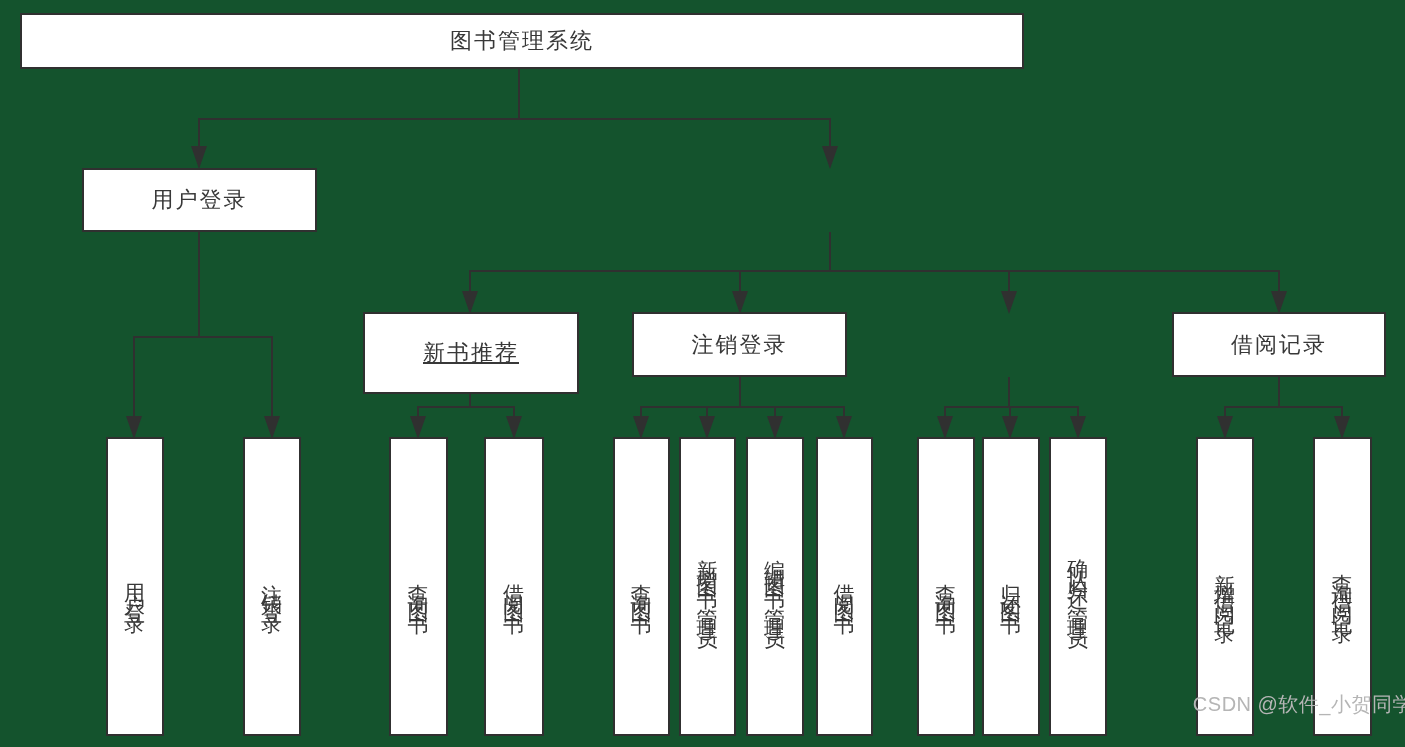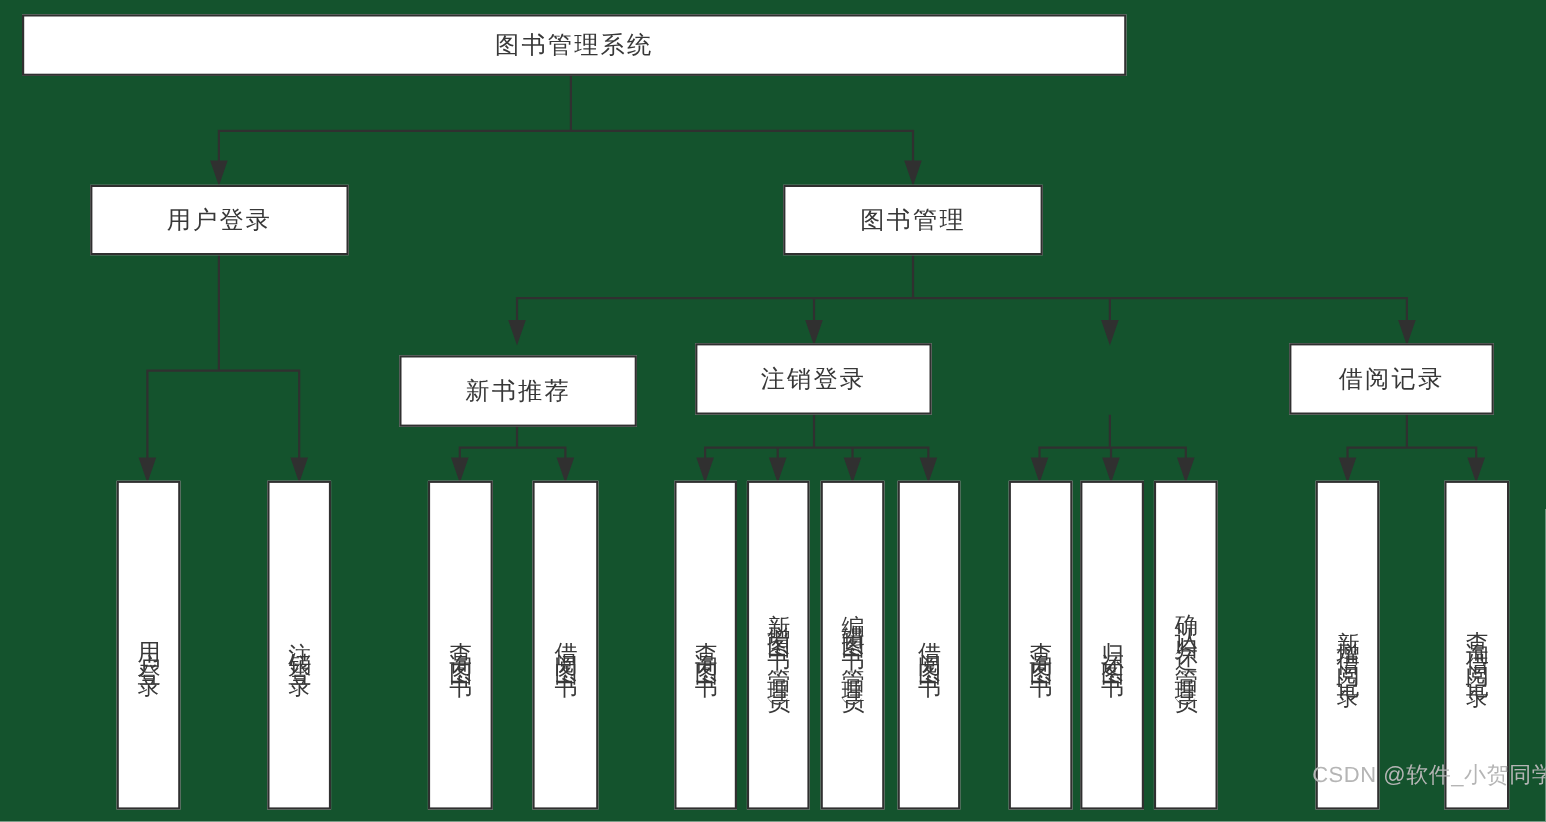--- a/index.html
+++ b/index.html
@@ -54,24 +54,24 @@
     text-orientation: mixed;
     font-size: 21px;
     letter-spacing: 10px;
     line-height: 1;
     white-space: nowrap;
   }
   
   .n-root   { left: 20px;   top: 13px;  width: 1004px; height: 56px; }
   .n-login  { left: 82px;   top: 168px; width: 235px;  height: 64px; }
   .n-mgmt   { left: 712px;  top: 168px; width: 236px;  height: 64px; }
-  .n-newrec { left: 363px;  top: 323px; width: 216px;  height: 65px; }
+  .n-newrec { left: 363px;  top: 312px; width: 216px;  height: 82px; text-decoration: underline; }
   .n-borrow { left: 632px;  top: 312px; width: 215px;  height: 65px; }
   .n-cur    { left: 903px;  top: 312px; width: 212px;  height: 65px; }
-  .n-rec    { left: 1172px; top: 312px; width: 186px;  height: 65px; }
+  .n-rec    { left: 1172px; top: 312px; width: 214px;  height: 65px; }
   
   .lf-u1 { left: 106px;  width: 58px; }
   .lf-u2 { left: 243px;  width: 58px; }
   .lf-n1 { left: 389px;  width: 59px; }
   .lf-n2 { left: 484px;  width: 60px; }
   .lf-b1 { left: 613px;  width: 57px; }
   .lf-b2 { left: 679px;  width: 57px; }
   .lf-b3 { left: 746px;  width: 58px; }
   .lf-b4 { left: 816px;  width: 57px; }
   .lf-c1 { left: 917px;  width: 58px; }
@@ -141,21 +141,20 @@
     <g>
       <path class="line" d="M1279 377 L1279 407 M1224 407 L1343 407 M1225 407 L1225 417 M1342 407 L1342 417"></path>
       <polygon class="arrow" points="1225,439 1217,416 1233,416"></polygon>
       <polygon class="arrow" points="1342,439 1334,416 1350,416"></polygon>
     </g>
   </svg>
 
   <div class="node hbox n-root">图书管理系统</div>
 
   <div class="node hbox n-login">用户登录</div>
-  <div class="node hbox n-mgmt">图书管理</div>
 
   <div class="node hbox n-newrec">新书推荐</div>
   <div class="node hbox n-borrow">注销登录</div>
   <div class="node hbox n-rec">借阅记录</div>
 
   <div class="node leaf lf-u1">用户登录</div>
   <div class="node leaf lf-u2">注销登录</div>
 
   <div class="node leaf lf-n1">查询图书</div>
   <div class="node leaf lf-n2">借阅图书</div>

